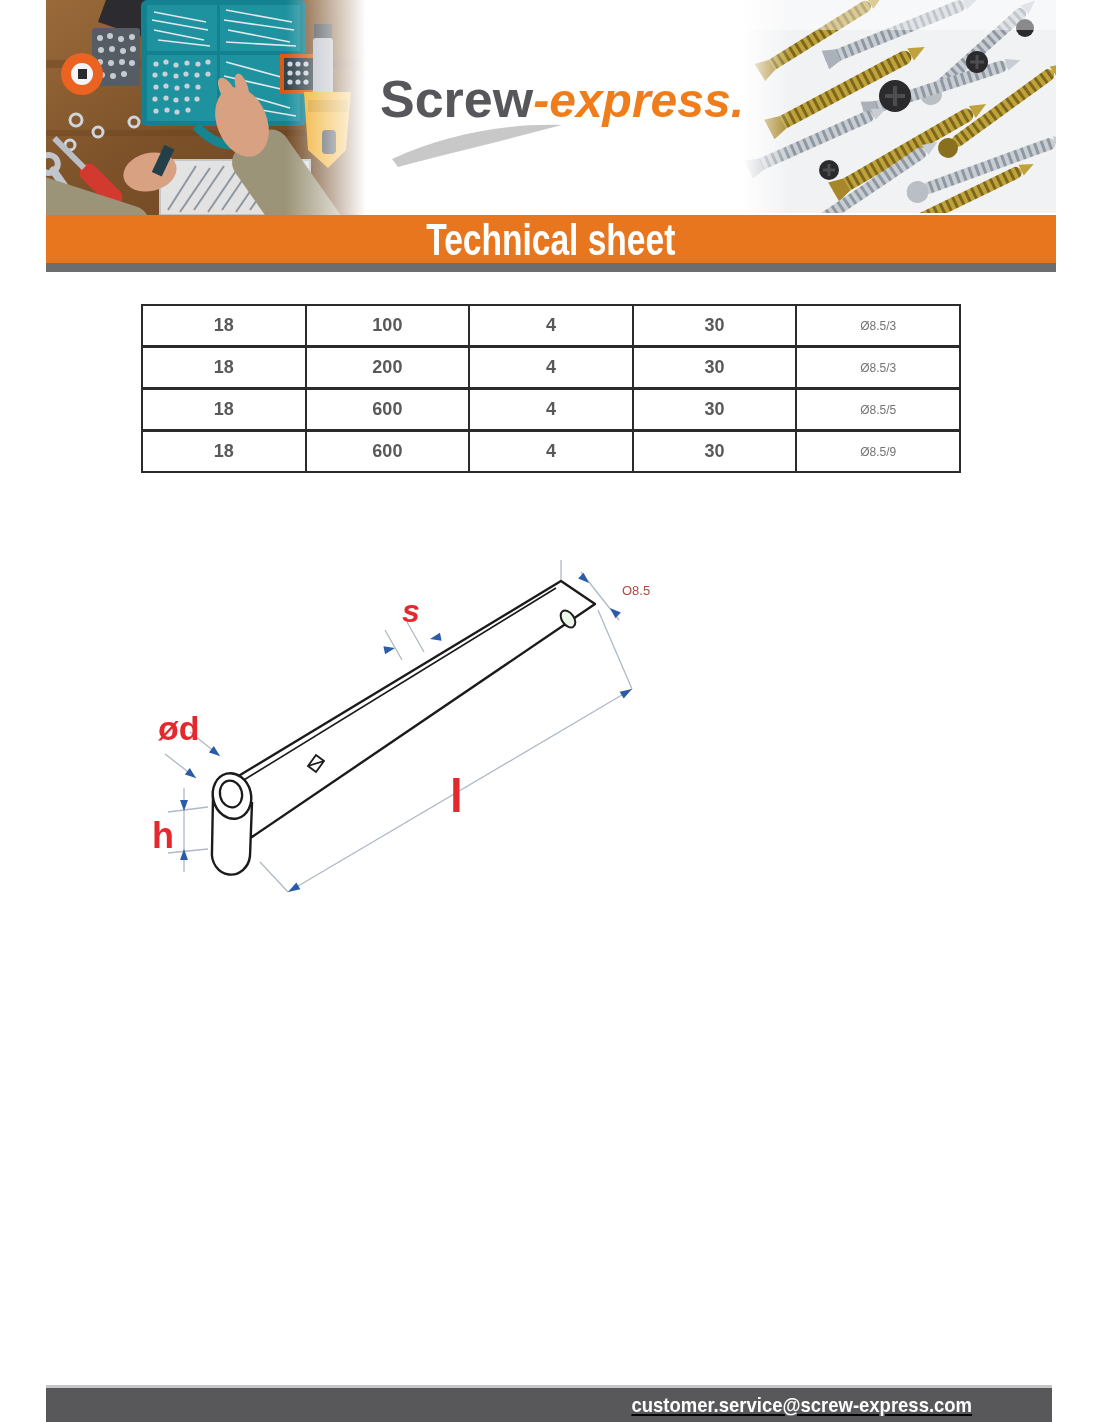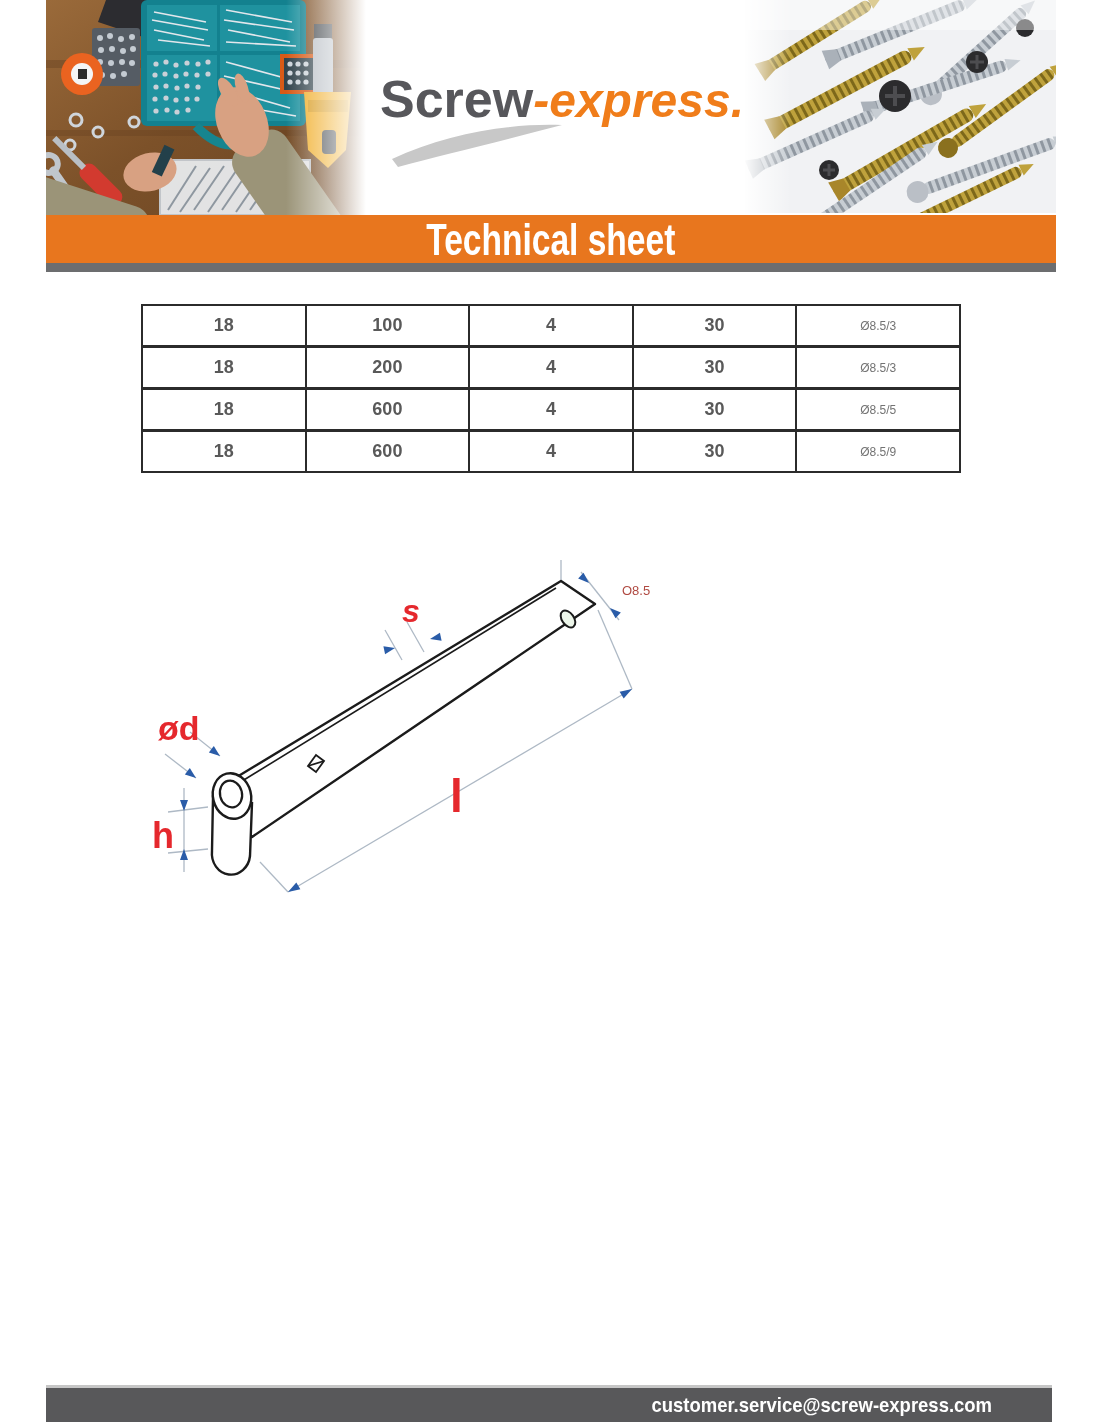--- a/index.html
+++ b/index.html
@@ -27,21 +27,21 @@
   .spec-table td.dia{font-weight:normal;font-size:12px;color:#737373;}
 
   
   .diagram{position:absolute;left:140px;top:560px;}
   .dim-label{fill:#e5282d;font-weight:bold;font-family:"Liberation Sans",sans-serif;}
   .dim-small{fill:#b04a42;font-family:"Liberation Sans",sans-serif;font-size:13px;}
 
   
   .footer-bar{position:absolute;left:46px;top:1385px;width:1006px;height:37px;background:#58585a;
               border-top:3px solid #c6c6c6;box-sizing:border-box;display:flex;align-items:center;
-              justify-content:flex-end;padding-right:60px;}
+              justify-content:flex-end;padding-right:80px;text-decoration:underline;}
   .footer-email{color:#ffffff;font-weight:bold;font-size:21px;transform:scaleX(0.88);
                 transform-origin:right center;white-space:nowrap;}
 </style>
 </head>
 <body>
 
 <div class="page">
 
   <svg class="photo-left" width="320" height="215" viewBox="0 0 320 215">
     <defs>

